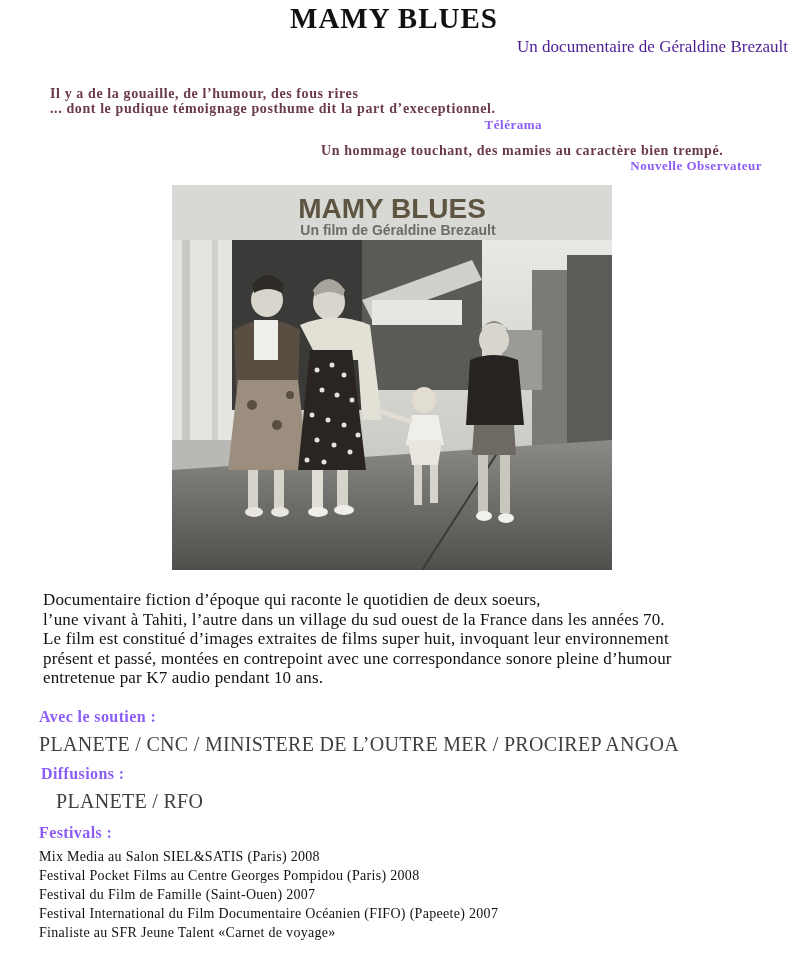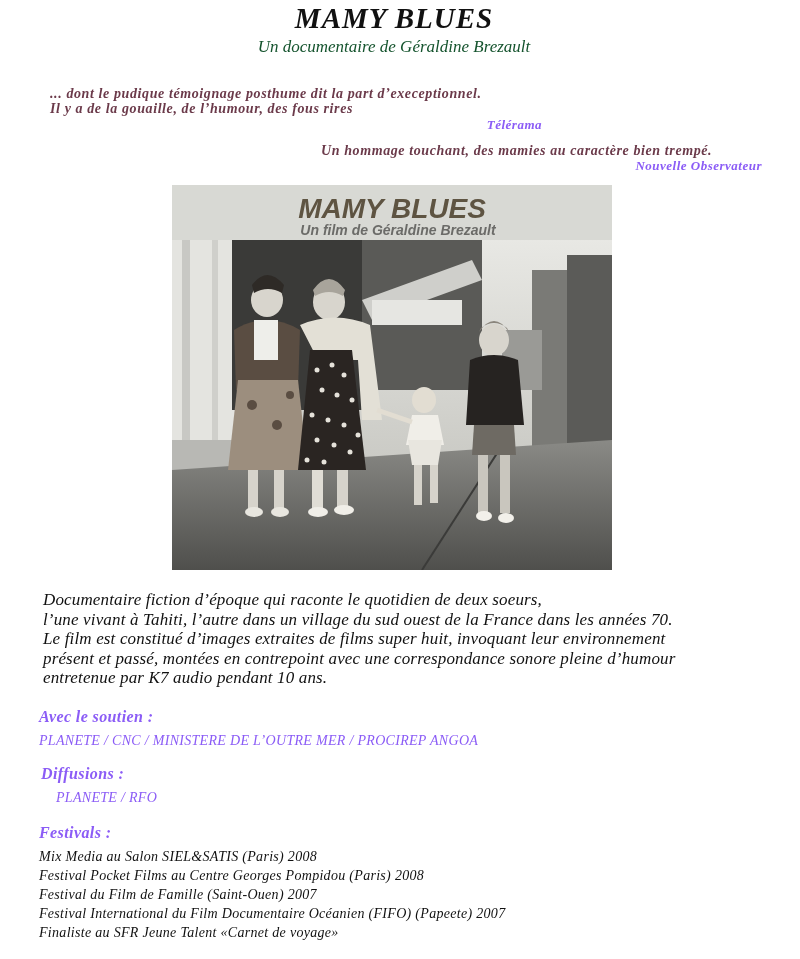--- a/index.html
+++ b/index.html
@@ -8,35 +8,35 @@
       background: #ffffff;
     }
     body {
       width: 800px;
       height: 959px;
       position: relative;
       overflow: hidden;
       font-family: "Liberation Serif", "DejaVu Serif", serif;
       color: #111111;
     }
-    .abs { position: absolute; font-style: italic; }
+    .abs { position: absolute; }
 
     .main-title {
       left: 0; width: 788px; top: 2px;
       text-align: center;
       font-size: 29px;
       font-weight: bold;
       letter-spacing: 1px;
       color: #111;
     }
     .subtitle {
       left: 0; width: 788px; top: 37px;
-      text-align: center;
+      text-align: right;
       font-size: 17px;
-      color: #14532d;
+      color: #4c1d95;
     }
 
     .quote {
       font-weight: bold;
       font-size: 14px;
       letter-spacing: 0.6px;
       line-height: 15px;
       white-space: nowrap;
     }
     .quote1 { left: 50px; top: 86px; }
@@ -96,42 +96,42 @@
     }
     .desc div { white-space: nowrap; }
 
     .sec-head {
       font-weight: bold;
       font-size: 16px;
       letter-spacing: 0.4px;
       color: #8b5cf6;
     }
     .sec-text {
-      font-size: 14px;
+      font-size: 20px;
       letter-spacing: 0.3px;
-      color: #8b5cf6;
+      color: #404040;
       white-space: nowrap;
     }
     .h-soutien { left: 39px; top: 708px; }
     .t-soutien { left: 39px; top: 733px; }
     .h-diff { left: 41px; top: 765px; }
     .t-diff { left: 39px; top: 790px; margin-left: 17px; }
     .h-fest { left: 39px; top: 824px; }
     .fest-list { left: 39px; top: 847px; line-height: 19px; }
     .fest-list div { font-size: 14px; letter-spacing: 0.3px; white-space: nowrap; }
   </style>
 </head>
 <body>
 
 <div class="abs main-title">MAMY BLUES</div>
 <div class="abs subtitle">Un documentaire de Géraldine Brezault</div>
 
 <div class="abs quote quote1" style="color:#6b3a4a;">
+  <div>Il y a de la gouaille, de l’humour, des fous rires</div>
   <div>... dont le pudique témoignage posthume dit la part d’execeptionnel.</div>
-  <div>Il y a de la gouaille, de l’humour, des fous rires</div>
 </div>
 <div class="abs source source1">Télérama</div>
 
 <div class="abs quote quote2" style="color:#6b3a4a;">
   <div>Un hommage touchant, des mamies au caractère bien trempé.</div>
 </div>
 <div class="abs source source2">Nouvelle Observateur</div>
 
 <div class="abs poster">
   <div class="poster-header">

